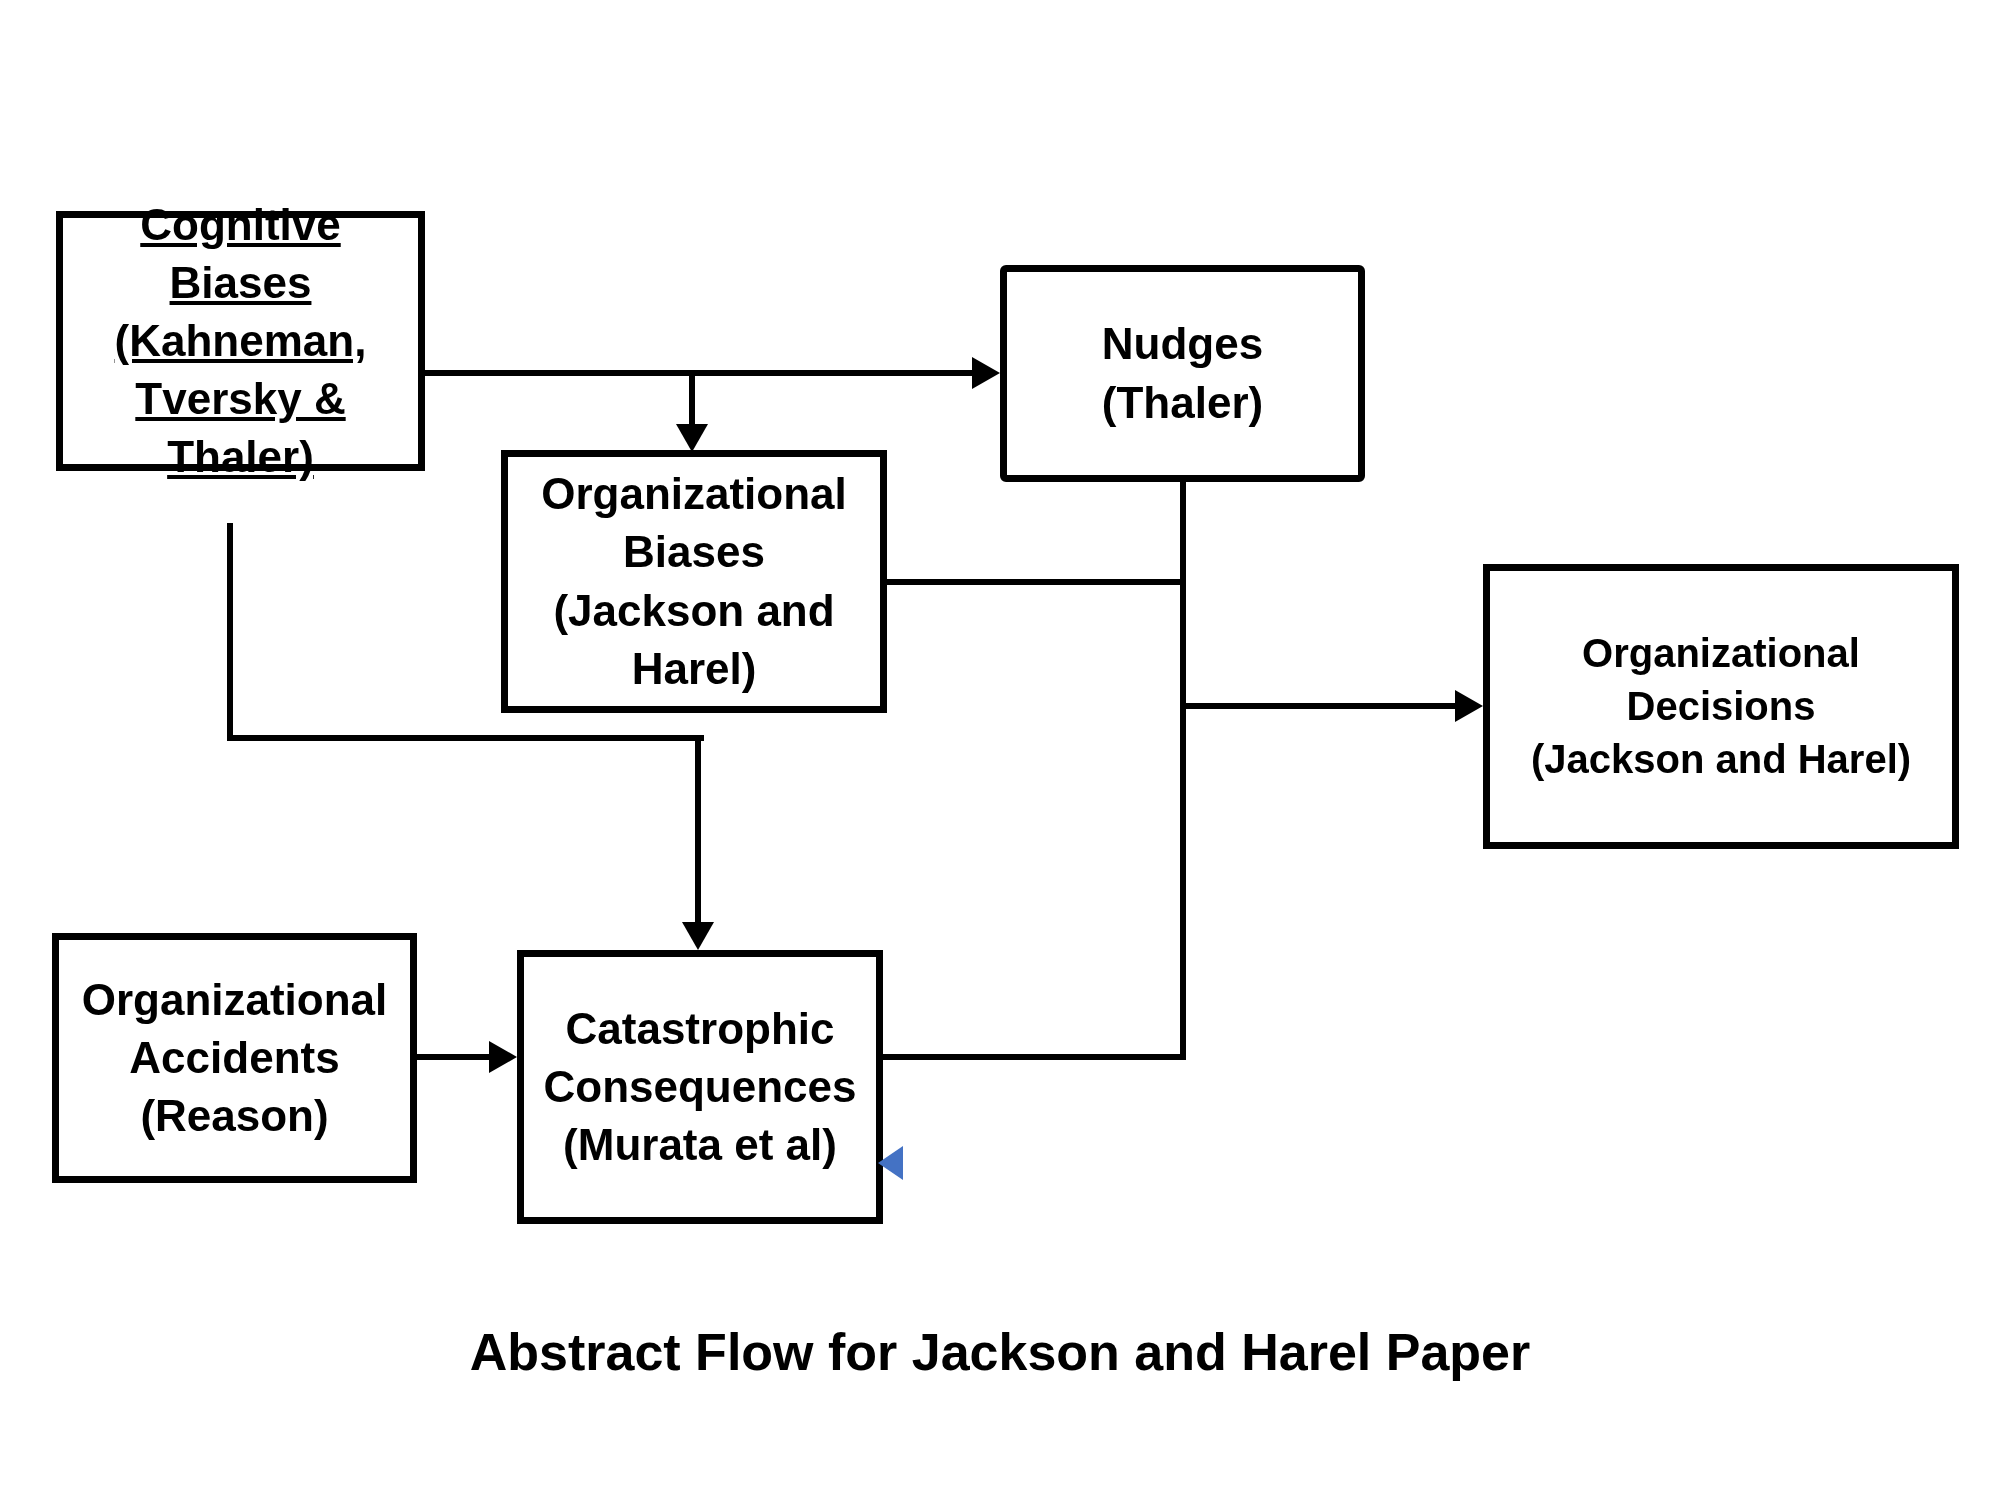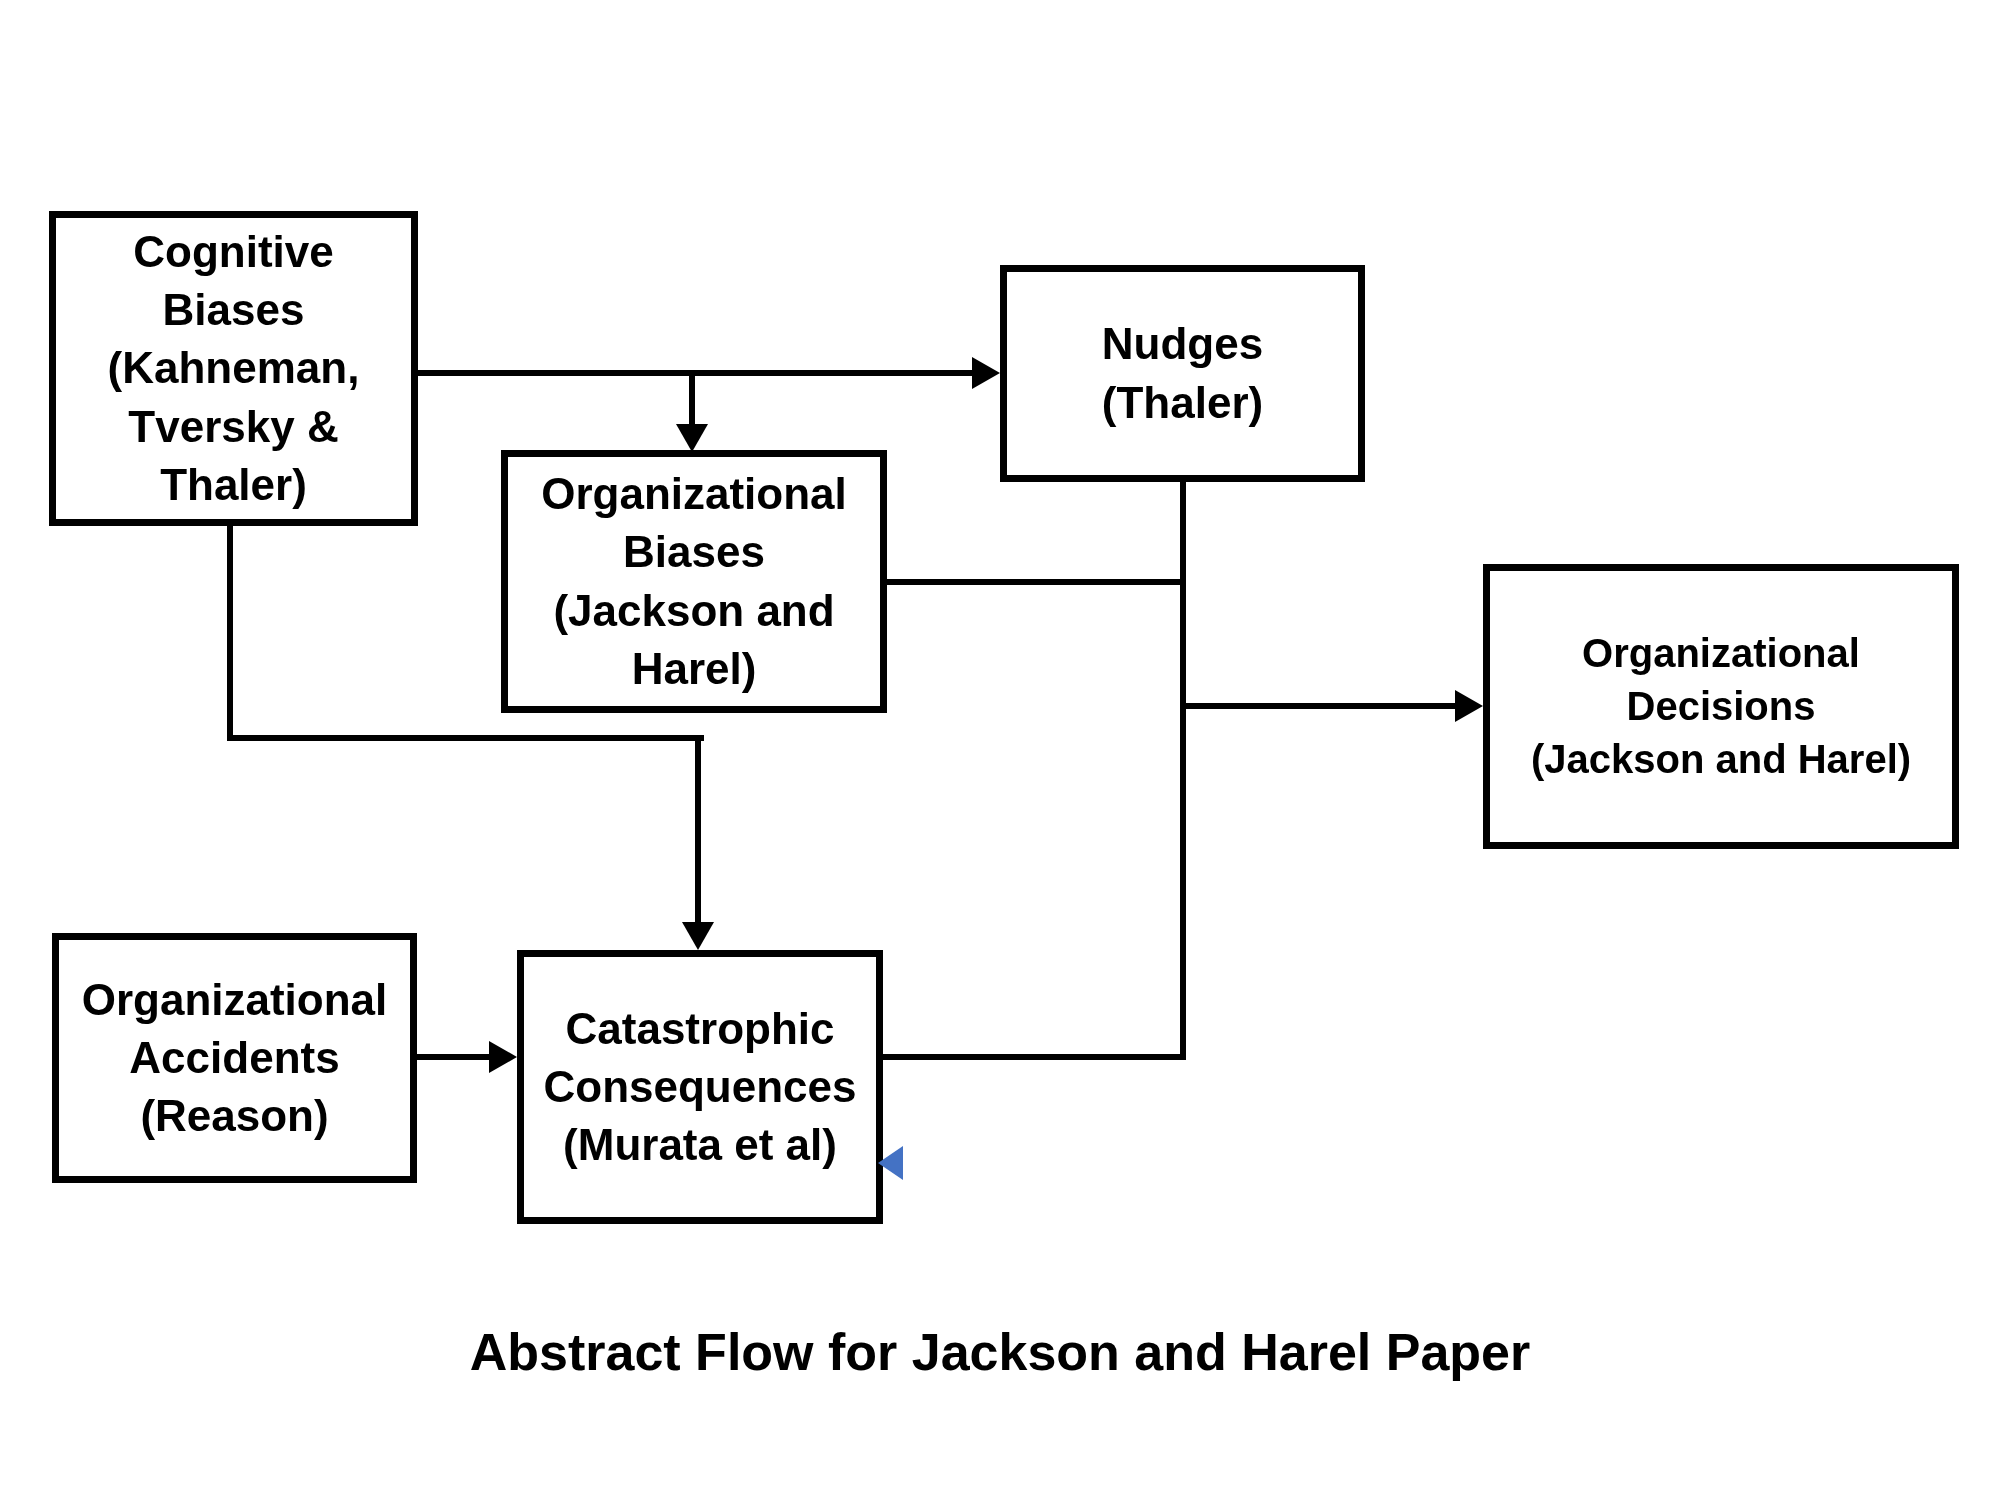--- a/index.html
+++ b/index.html
@@ -56,23 +56,23 @@
   .diagram-title{
     position:absolute;
     left:0;top:1322px;width:2000px;
     text-align:center;
     font-size:52px;
     font-weight:bold;
     color:#000;
   }
 
   
-  #n-cognitive   {left:49px;  top:211px; width:369px; height:315px;}
+  #n-cognitive   {left:56px;  top:211px; width:369px; height:260px;text-decoration:underline;}
   #n-orgbias     {left:501px; top:450px; width:386px; height:263px;}
-  #n-nudges      {left:1000px;top:265px; width:365px; height:217px;}
+  #n-nudges      {left:1000px;top:265px; width:365px; height:217px;border-radius:6px;}
   #n-orgdec      {left:1483px;top:564px; width:476px; height:285px;}
   #n-orgacc      {left:52px;  top:933px; width:365px; height:250px;}
   #n-catcon      {left:517px; top:950px; width:366px; height:274px;}
 </style>
 </head>
 <body>
 
 <div class="stage">
 
   <div class="node" id="n-cognitive">

